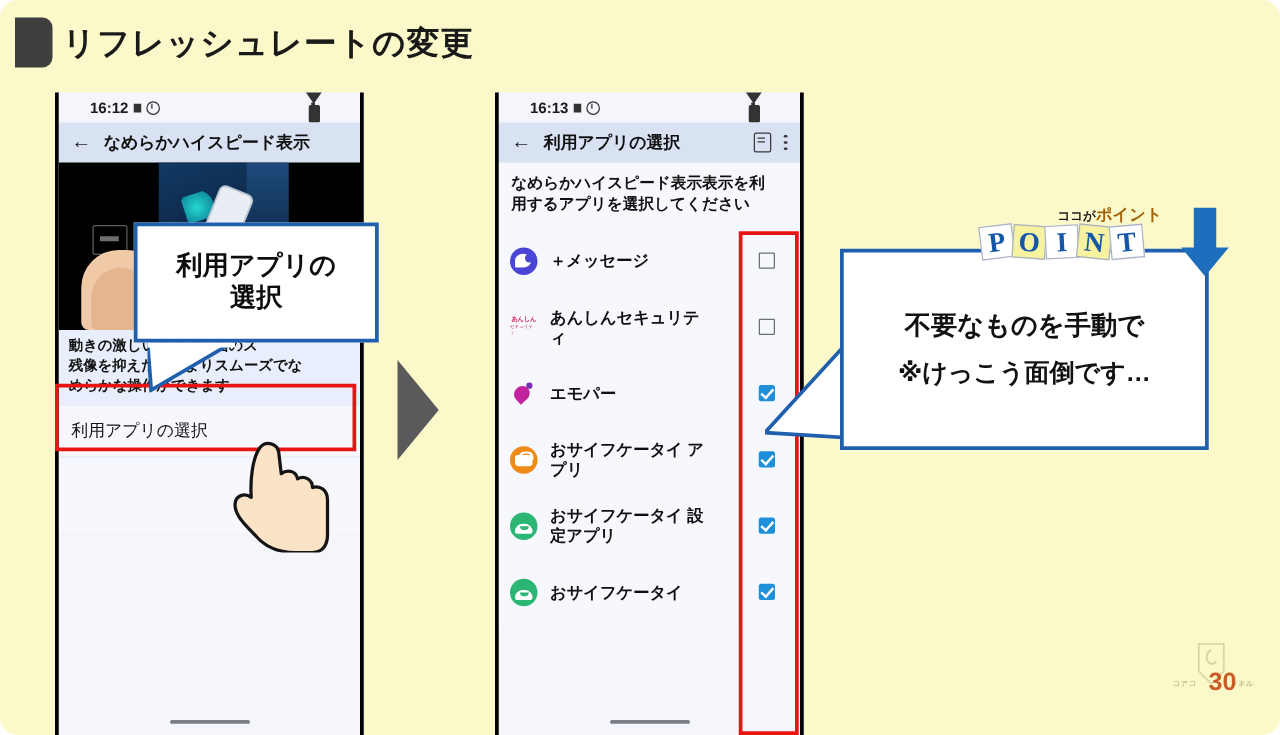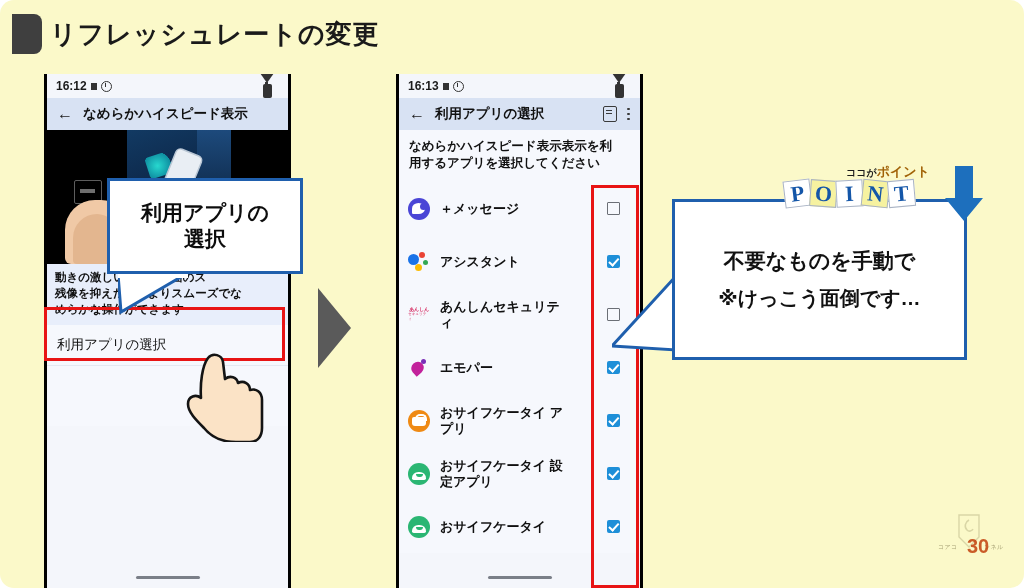--- a/index.html
+++ b/index.html
@@ -34,21 +34,21 @@
     background:#f4f6fb;
     border-left:3px solid #000;border-right:3px solid #000;
     overflow:hidden;
   }
   #phone-left{left:44px;top:74px;width:241px;height:514px;}
   #phone-right{left:396px;top:74px;width:241px;height:514px;}
 
   .statusbar{
     position:relative;height:24px;background:#f4f6fb;
     display:flex;align-items:center;
-    padding:0 9px;box-sizing:border-box;
+    padding:0 25px;box-sizing:border-box;
     font-size:12px;font-weight:bold;color:#1b1b1b;
   }
   .sb-left{display:flex;align-items:center;gap:4px;}
   .sb-right{margin-left:auto;display:flex;align-items:center;gap:1px;font-size:11.5px;flex-direction:column;}
   .sb-sq{width:6px;height:7px;background:#333;display:inline-block;}
   .sb-circ{width:9px;height:9px;border:1.4px solid #333;border-radius:50%;
     display:inline-block;position:relative;}
   .sb-circ:after{content:"";position:absolute;left:3.2px;top:1.6px;width:1.3px;height:4.2px;background:#333;}
   .ic-eye{width:12px;height:8px;border:1.4px solid #333;border-radius:50% 50% 50% 50%/60% 60% 60% 60%;position:relative;}
   .ic-eye:after{content:"";position:absolute;left:3.5px;top:1.3px;width:3px;height:3px;background:#333;border-radius:50%;}
@@ -348,32 +348,20 @@
 
     <div class="applist" id="applist">
         <div class="approw">
           <span class="appicon ic-msg"></span>
           <span class="appname">
             <div>＋メッセージ</div>
           </span>
           <span class="cb off"></span>
         </div>
         <div class="approw">
-          <span class="appicon ic-asst">
-            <i class="b"></i>
-            <i class="r"></i>
-            <i class="y"></i>
-            <i class="g"></i>
-          </span>
-          <span class="appname">
-            <div>アシスタント</div>
-          </span>
-          <span class="cb on"></span>
-        </div>
-        <div class="approw">
           <span class="appicon ic-anshin">
             <b>あんしん</b>
             <s>セキュリティ</s>
           </span>
           <span class="appname">
             <div>あんしんセキュリテ</div>
             <div>ィ</div>
           </span>
           <span class="cb off"></span>
         </div>

